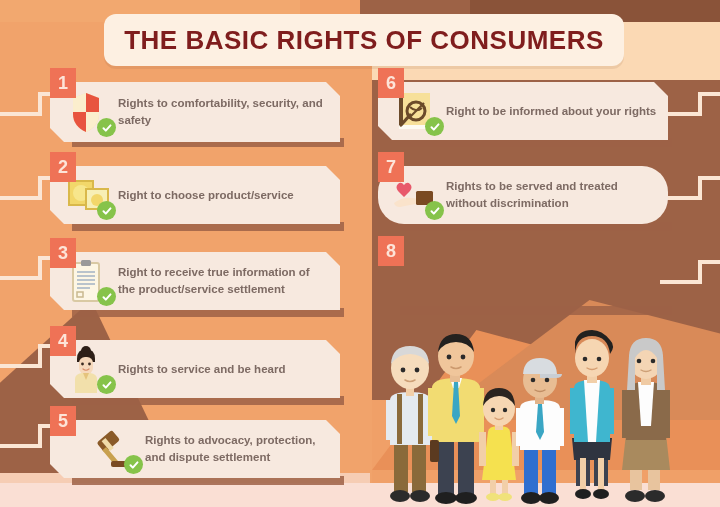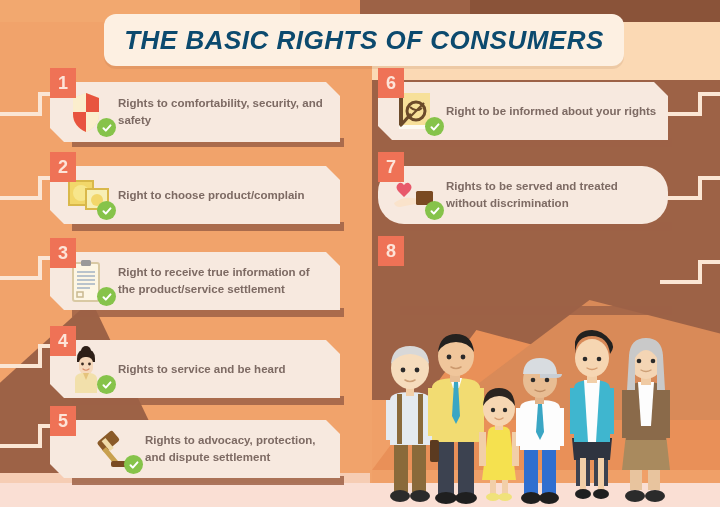--- a/index.html
+++ b/index.html
@@ -29,21 +29,21 @@
 
   
   .title-bar {
     position:absolute; left:104px; top:14px; width:520px; height:52px;
     background:#fdf0e2; border-radius:12px;
     box-shadow:0 3px 0 rgba(150,90,60,.13);
     display:flex; align-items:center; justify-content:center;
   }
   .title-bar h1 {
     font-size:26px; font-weight:bold; letter-spacing:.5px;
-    color:#0c4a6e; white-space:nowrap;font-style:italic;
+    color:#7f1d1d; white-space:nowrap;
   }
 
   
   .conn { position:absolute; }
   .conn i { position:absolute; background:#fbe6d4; display:block; }
 
   
   .card {
     position:absolute;
     background:#f7e9df;
@@ -173,21 +173,21 @@
         <circle cx="23" cy="22" r="8" fill="#f7e68c"></circle>
         <rect x="28" y="18" width="22" height="20" fill="#f7efb5" stroke="#d9b84a" stroke-width="2"></rect>
         <circle cx="39" cy="29" r="6" fill="#f2d76a"></circle>
       </svg>
       <span class="check">
         <svg viewBox="0 0 12 12">
             <path d="M2.5 6.3 L4.8 8.6 L9.5 3.4" stroke="#fff" stroke-width="2" fill="none" stroke-linecap="round" stroke-linejoin="round"></path>
           </svg>
       </span>
     </div>
-    <div class="card-text">Right to choose product/complain</div>
+    <div class="card-text">Right to choose product/service</div>
   </div>
 
   <div class="card-shadow" style="left:72px;top:308px;width:272px;height:9px;"></div>
   <div class="badge" style="left:50px;top:238px;">
     <span>3</span>
   </div>
   <div class="card" style="left:50px;top:252px;width:290px;height:58px;">
     <div class="card-icon">
       <svg viewBox="0 0 56 48" width="56" height="48">
         <rect x="15" y="6" width="26" height="38" rx="2" fill="#fdf6e4" stroke="#d9c9a3" stroke-width="2"></rect>

